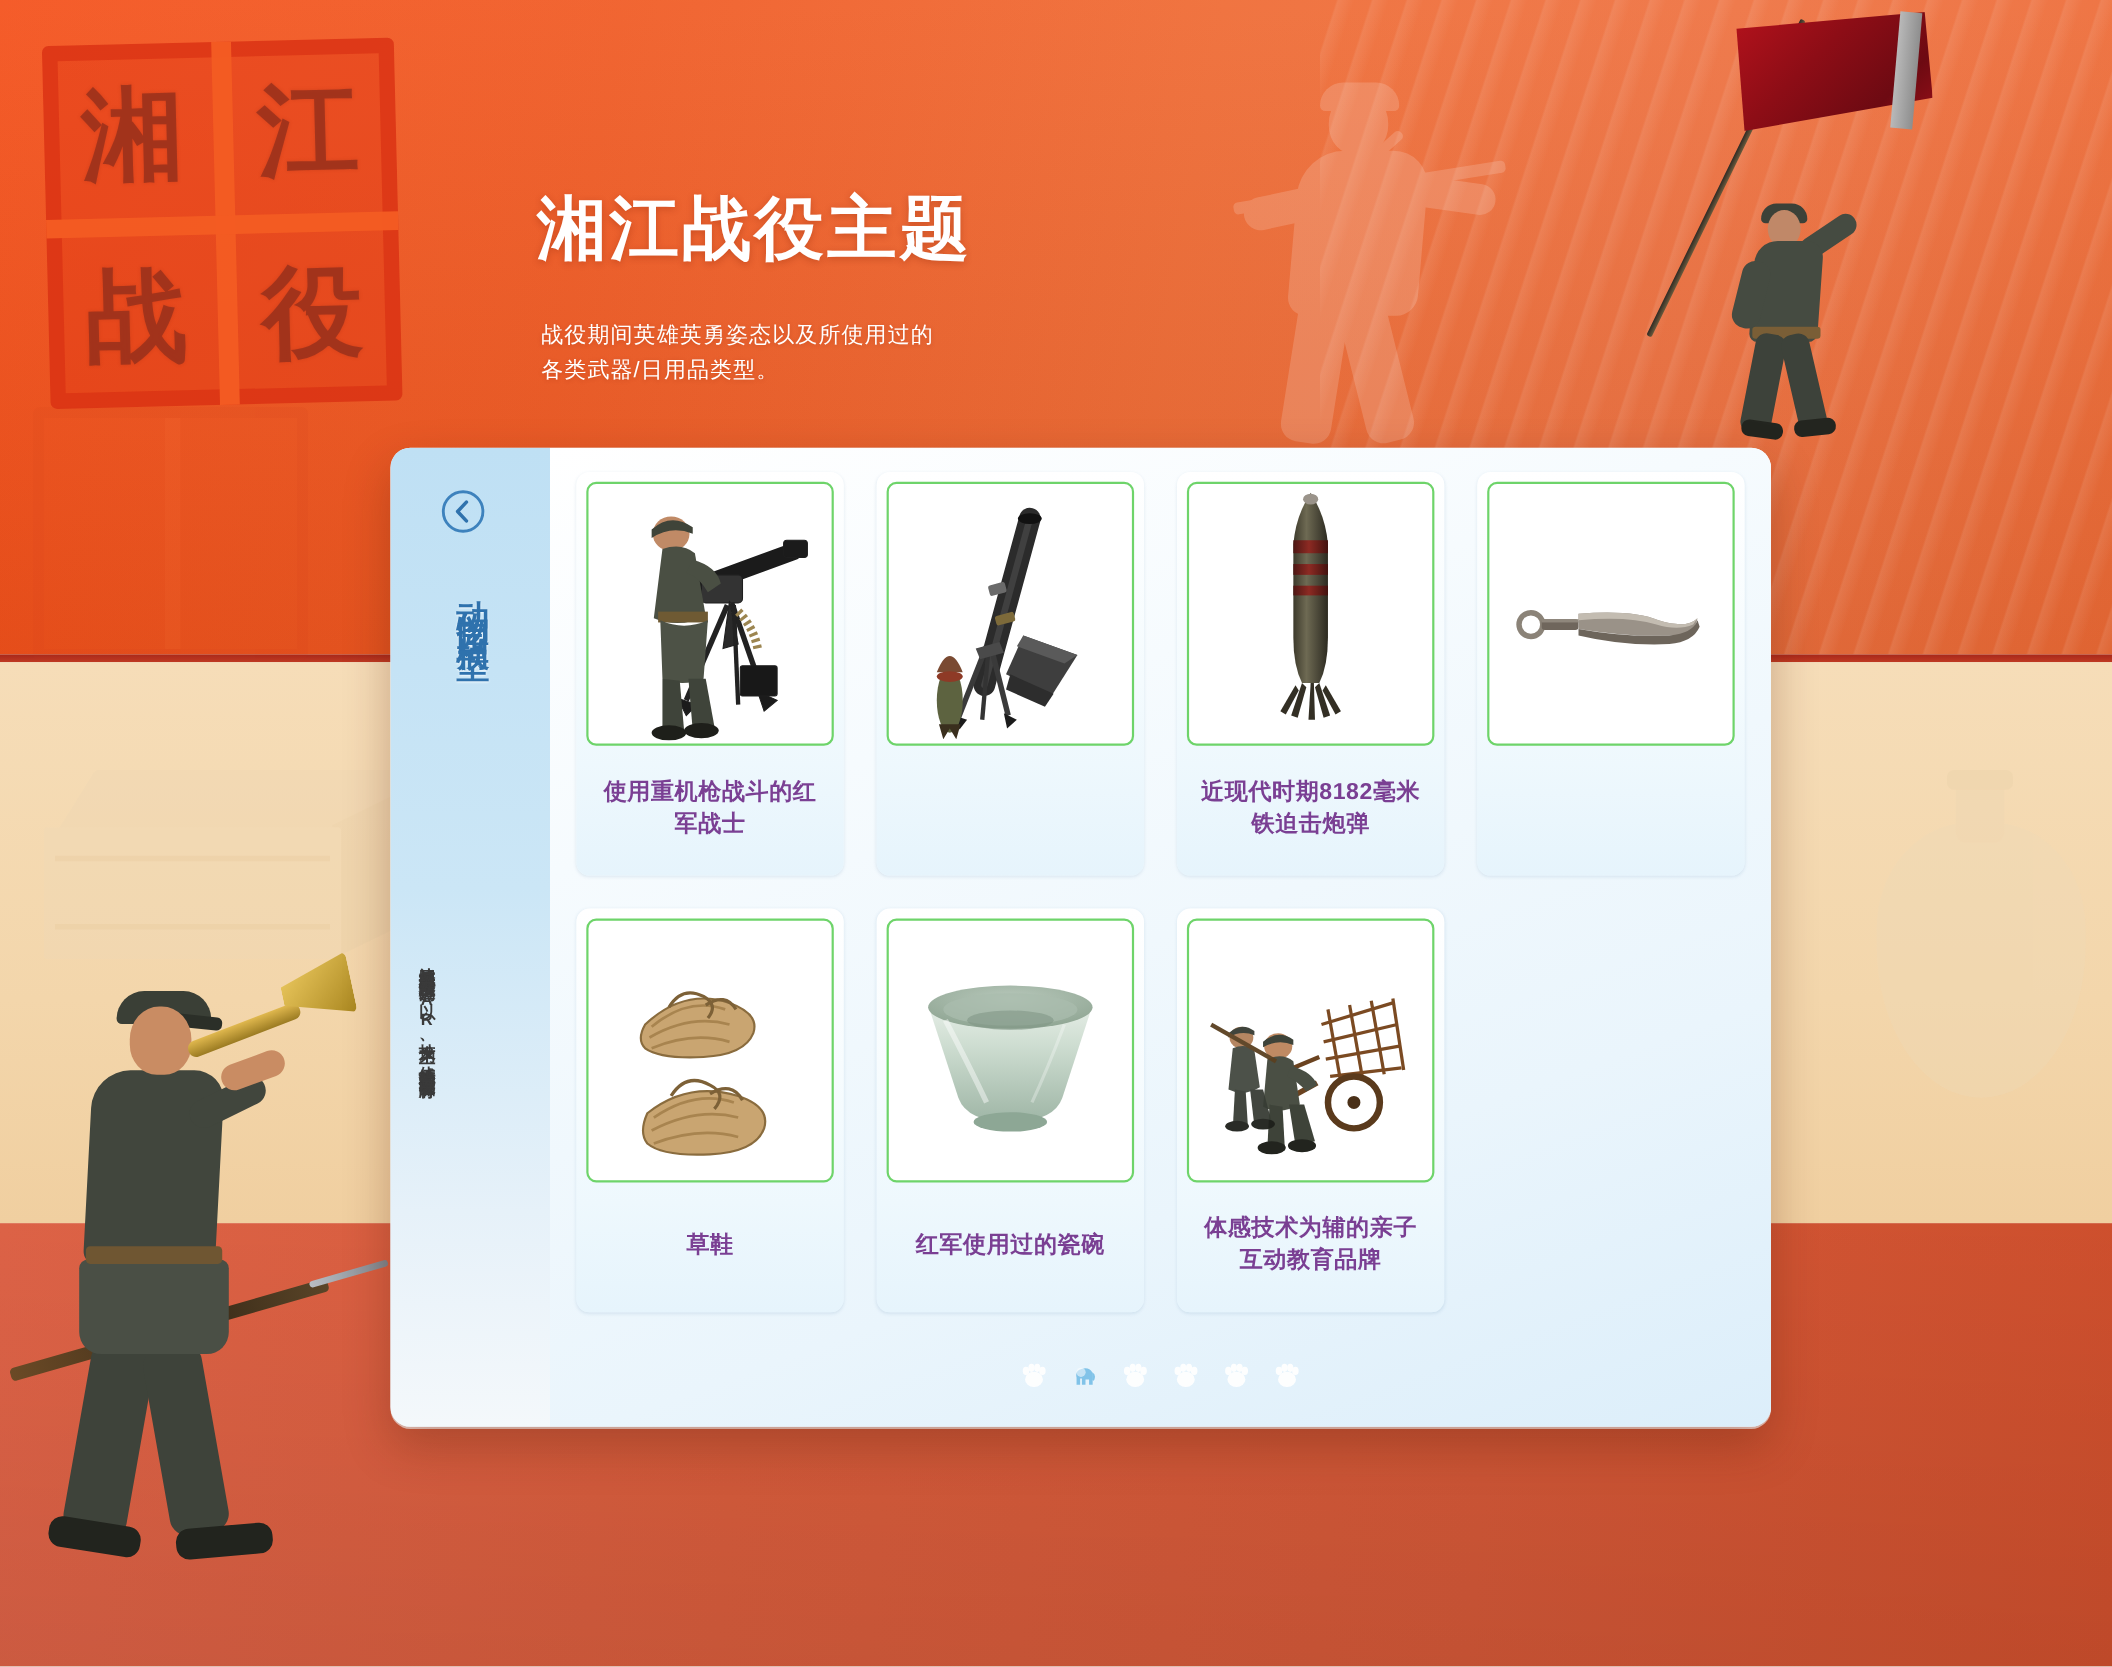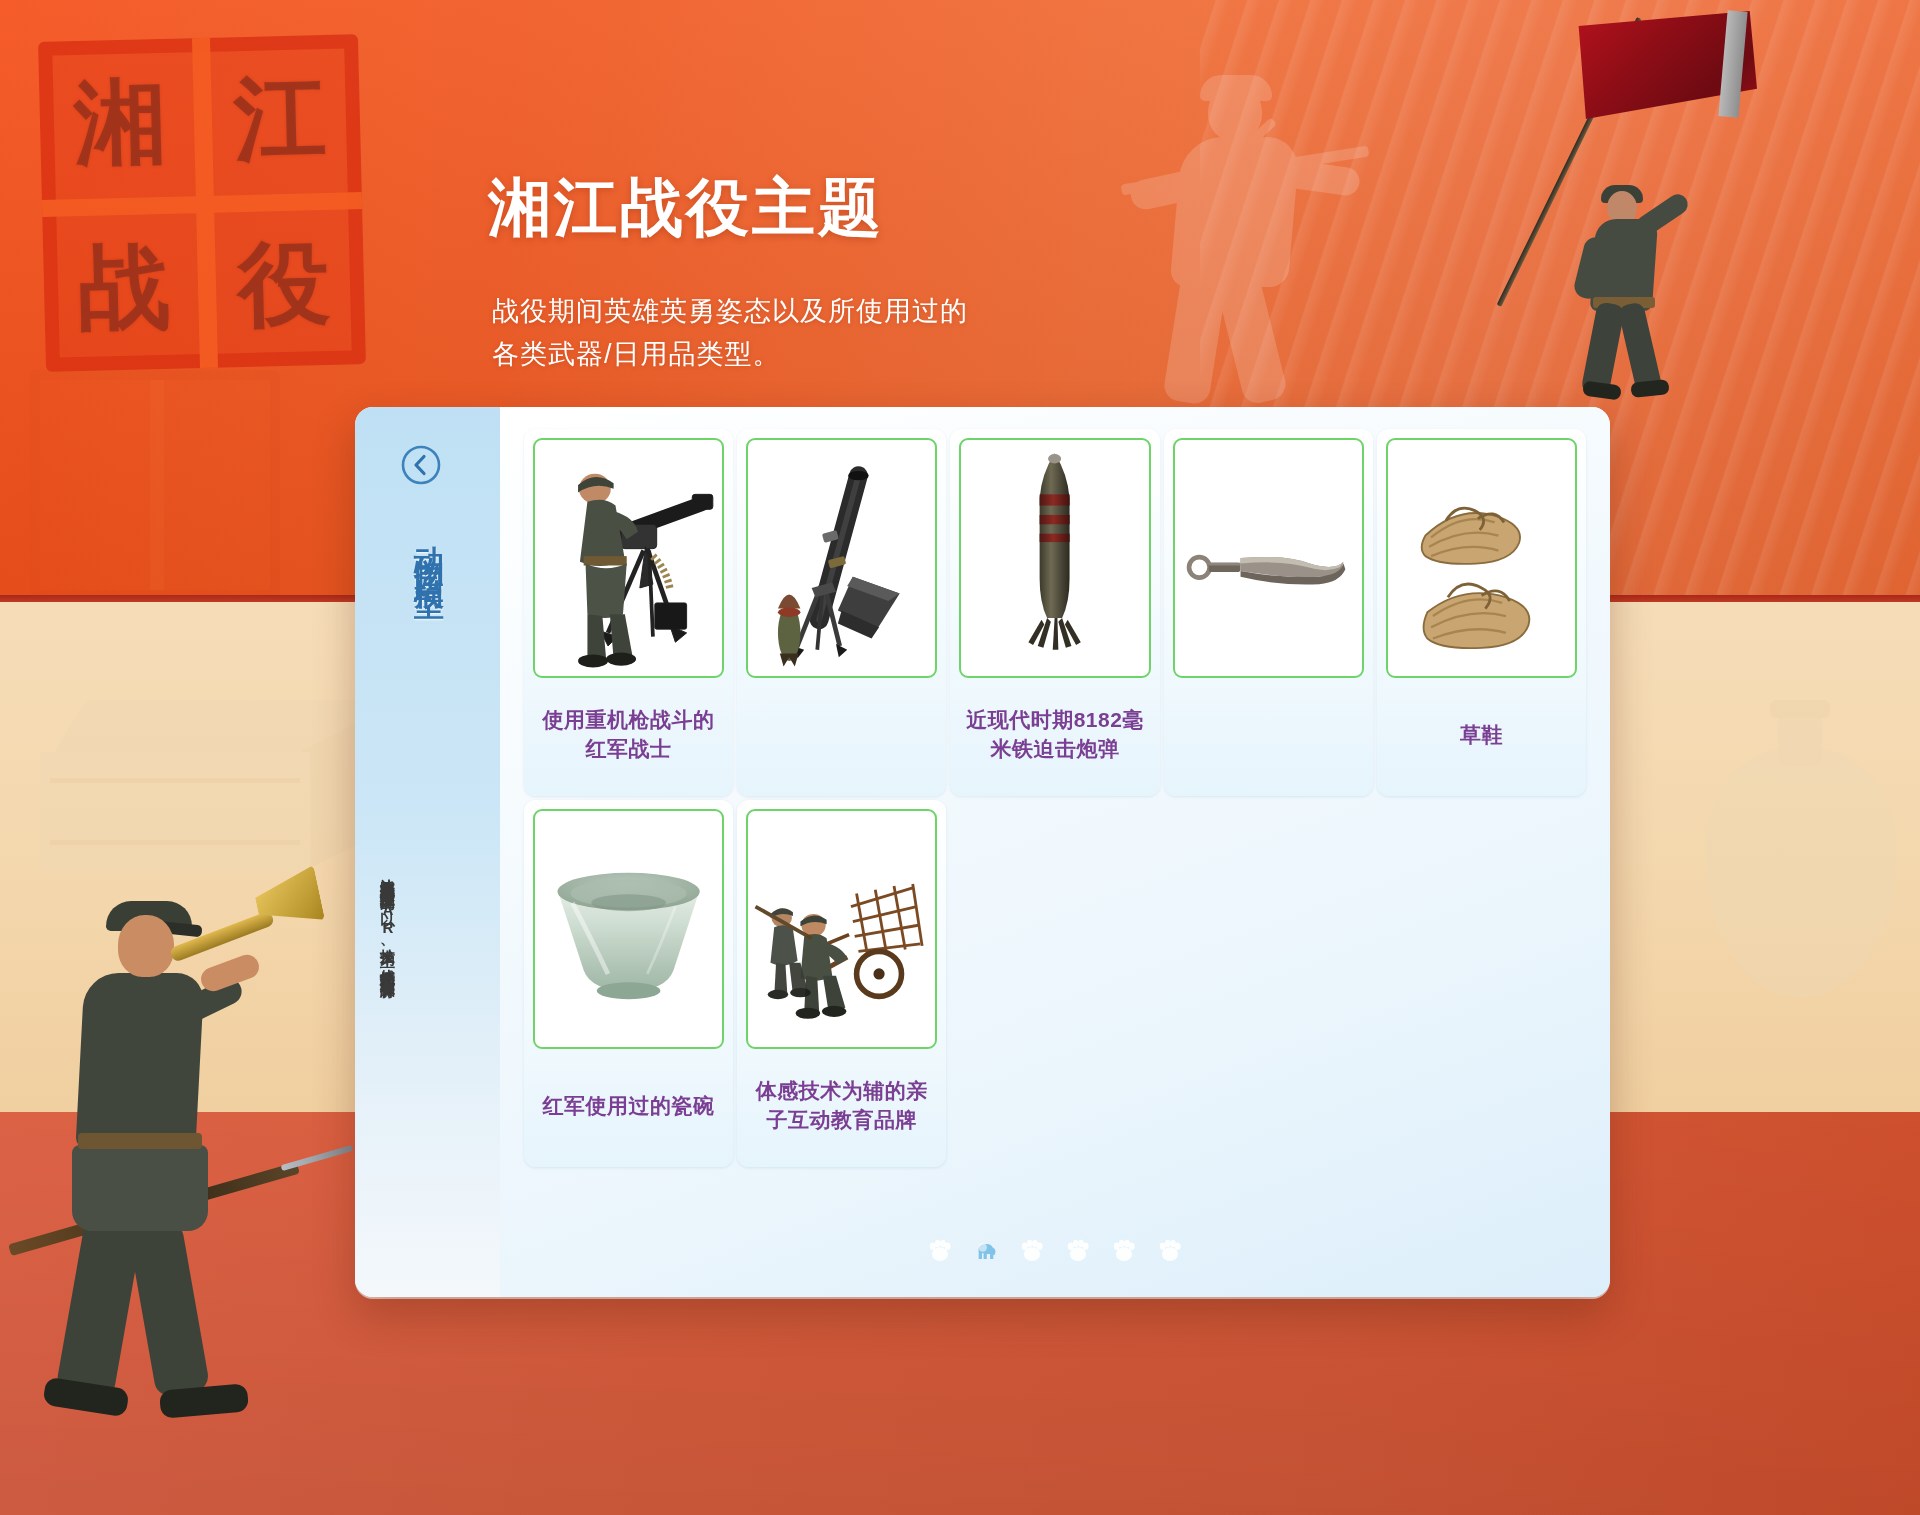--- a/index.html
+++ b/index.html
@@ -165,21 +165,21 @@
 
   
   .hero-title{
     position:absolute;left:488px;top:165px;
     font-size:63px;font-weight:700;color:#ffffff;letter-spacing:3px;
     text-shadow:0 2px 7px rgba(130,30,0,.30);
     white-space:nowrap;
   }
   .hero-sub{
     position:absolute;left:492px;top:290px;
-    font-size:27px;line-height:1.58;color:#ffffff;font-weight:400;
+    font-size:20px;line-height:1.58;color:#ffffff;font-weight:400;
     letter-spacing:1px;
     text-shadow:0 1px 4px rgba(130,30,0,.25);
   }
 
   
   .panel{
     position:absolute;left:355px;top:407px;width:1255px;height:890px;
     background:#eef6fc;
     border-radius:18px;
     box-shadow:0 18px 42px rgba(90,30,10,.30), 0 2px 0 rgba(255,255,255,.7);
@@ -207,22 +207,22 @@
     letter-spacing:1px;
     max-height:395px;
   }
 
   .panel-main{
     flex:1; position:relative;
     background:linear-gradient(160deg,#ffffff 0%,#f6fbfe 30%,#eaf5fc 70%,#dceefa 100%);
     padding:22px 24px 0 24px;
   }
   .grid{
-    display:grid;grid-template-columns:repeat(5,1fr);
-    gap:4px;
+    display:grid;grid-template-columns:repeat(4,1fr);
+    gap:30px;
   }
   .card{
     background:linear-gradient(180deg,#ffffff 0%,#f4fbfe 52%,#e6f4fc 100%);
     border-radius:12px;
     box-shadow:0 1px 3px rgba(70,120,160,.14);
     padding:9px 9px 0 9px;
     display:flex;flex-direction:column;
     cursor:pointer;
     height:367px;
   }

